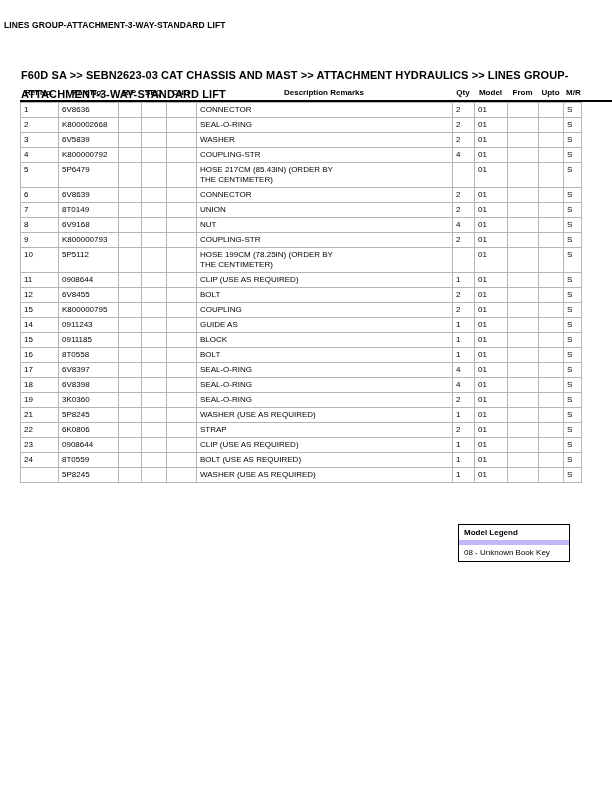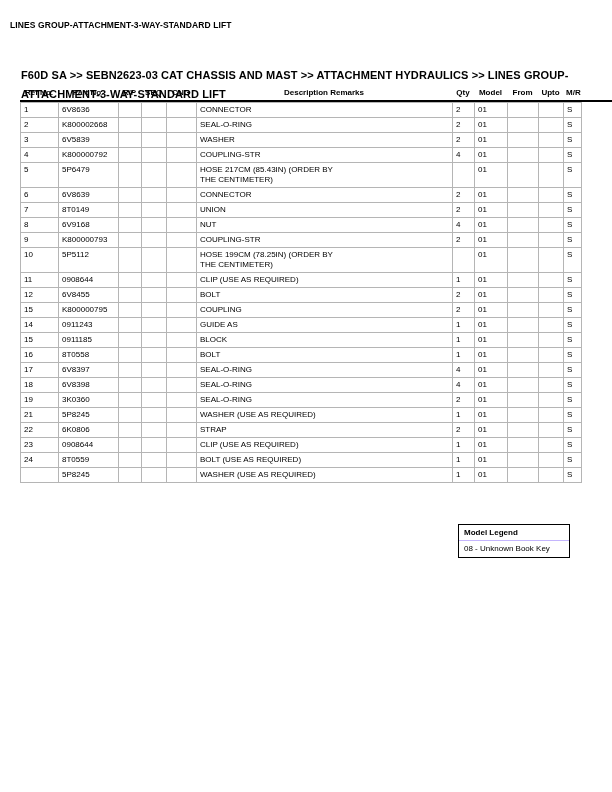--- a/index.html
+++ b/index.html
@@ -8,21 +8,21 @@
     position:relative;
     width:612px;
     height:792px;
     background:#ffffff;
     overflow:hidden;
     font-family:"Liberation Sans", sans-serif;
     color:#000000;
   }
   .doc-title {
     position:absolute;
-    left:10px;
+    left:4px;
     top:20px;
     font-size:8.5px;
     font-weight:bold;
     letter-spacing:0.1px;
   }
   .breadcrumb {
     position:absolute;
     left:21px;
     top:66px;
     width:548px;
@@ -68,21 +68,21 @@
     left:458px;
     top:524px;
     width:112px;
     border:1px solid #000000;
     background:#ffffff;
   }
   .legend-title {
     font-size:8px;
     font-weight:bold;
     padding:3px 5px 3px 5px;
-    border-bottom:1px solid #c4b5fd;
+    border-bottom:5px solid #c4b5fd;
   }
   .legend-entry {
     font-size:8px;
     padding:3px 5px 4px 5px;
   }
 </style>
 </head>
 <body>
 
 <div class="page">

